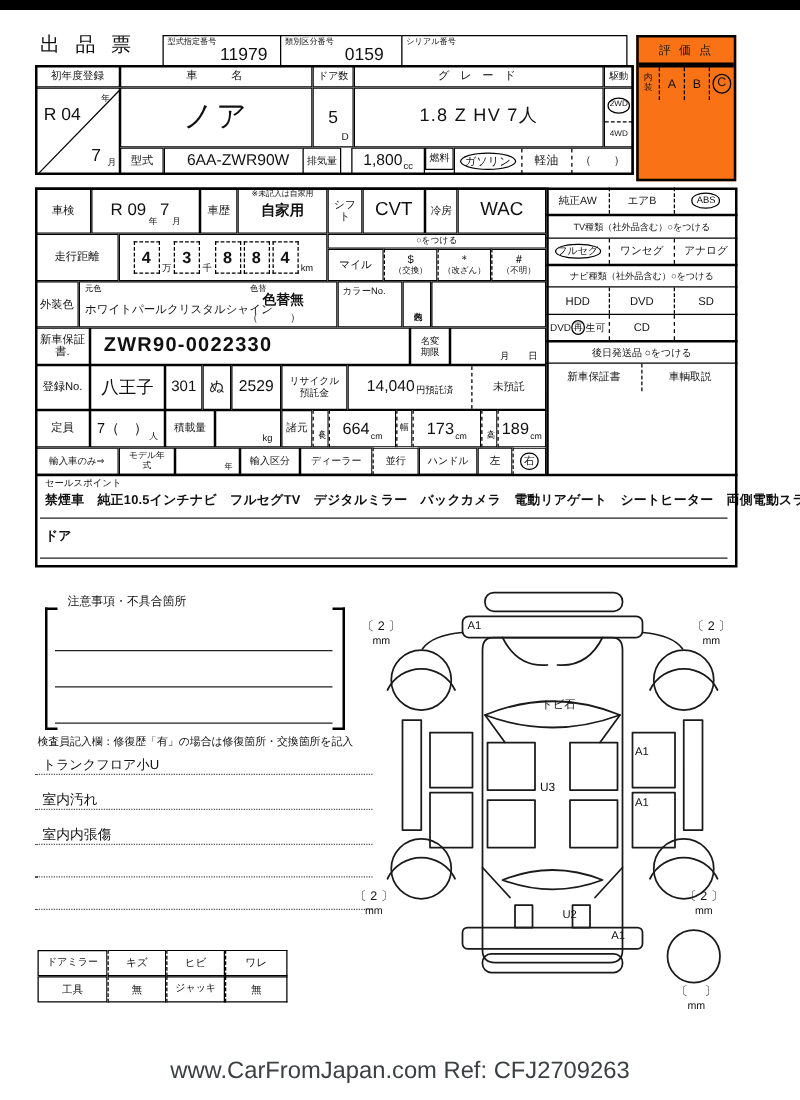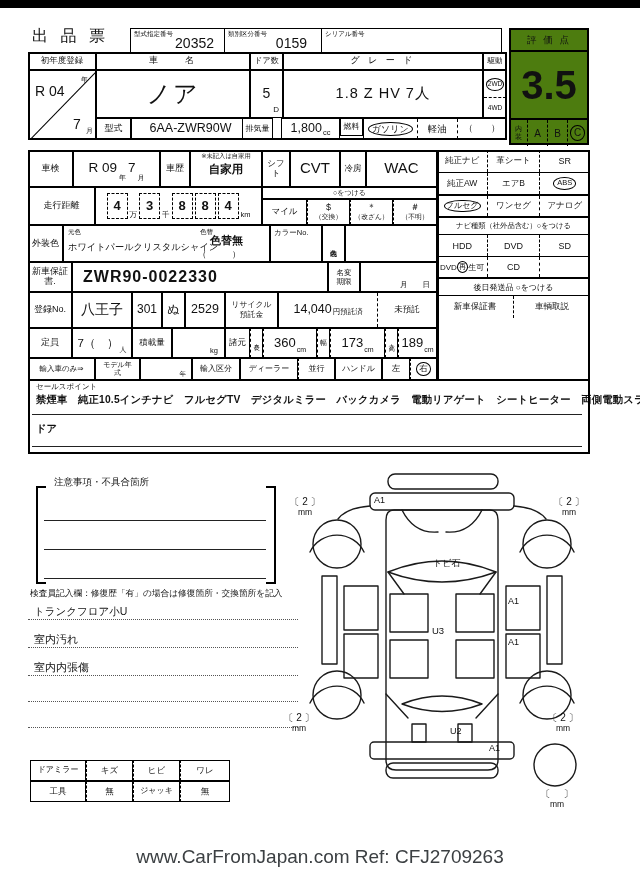--- a/index.html
+++ b/index.html
@@ -27,34 +27,33 @@
 </style>
 </head>
 <body>
 
 <div class="abs" style="left:0;top:6;width:640px;height:8px;background:#000"></div>
 
 <div class="abs" style="left:32px;top:26px;width:100px;height:30px;font-size:16px;font-weight:400;letter-spacing:4px;white-space:nowrap">出 品 票</div>
 
 <div class="cel" style="left:130px;top:28px;width:95px;height:26px">
   <span class="lab" style="left:3px;top:2px;font-size:6.5px">型式指定番号</span>
-  <span class="abs" style="right:10px;bottom:2px;font-size:14px">20352</span>
+  <span class="abs" style="right:10px;bottom:2px;font-size:14px">11979</span>
 </div>
 <div class="cel" style="left:224px;top:28px;width:98px;height:26px">
   <span class="lab" style="left:3px;top:2px;font-size:6.5px">類別区分番号</span>
   <span class="abs" style="right:14px;bottom:2px;font-size:14px">0159</span>
 </div>
 <div class="cel" style="left:321px;top:28px;width:181px;height:26px">
   <span class="lab" style="left:3px;top:2px;font-size:6.5px">シリアル番号</span>
   <span class="abs" style="right:8px;bottom:2px;font-size:12px"></span>
 </div>
 
-<div class="abs" style="left:509px;top:28px;width:80px;height:117px;border:2.5px solid #000;background:#4d7c0f">
+<div class="abs" style="left:509px;top:28px;width:80px;height:117px;border:2.5px solid #000;background:#f97316">
   <div style="height:20px;border-bottom:2px solid #000;display:flex;align-items:center;justify-content:center;font-size:9.5px;letter-spacing:2px">評 価 点</div>
-  <div style="height:66px;display:flex;align-items:center;justify-content:center;font-size:40px;font-weight:600">3.5</div>
   <div style="height:26px;border-top:2px solid #000;display:flex;align-items:stretch">
     <div style="width:16px;border-right:1px dashed #000;display:flex;align-items:center;justify-content:center">
       <span style="font-size:7px;width:8px;line-height:1.1;display:inline-block">内装</span>
     </div>
     <div style="flex:1;border-right:1px dashed #000;display:flex;align-items:center;justify-content:center;font-size:10px">A</div>
     <div style="flex:1;border-right:1px dashed #000;display:flex;align-items:center;justify-content:center;font-size:10px">B</div>
     <div style="flex:1;display:flex;align-items:center;justify-content:center">
       <span class="circ" style="font-size:10px">C</span>
     </div>
   </div>
@@ -195,21 +194,21 @@
 </div>
 <div class="cel" style="left:132px;top:328px;width:40px;height:30px;font-size:8.5px">積載量</div>
 <div class="cel" style="left:172px;top:328px;width:53px;height:30px">
   <span class="lab" style="right:6px;bottom:3px;font-size:7.5px">kg</span>
 </div>
 <div class="cel" style="left:225px;top:328px;width:25px;height:30px;font-size:8.5px">諸元</div>
 <div class="cel" style="left:250px;top:328px;width:13px;height:30px;border-left-style:dashed">
   <span class="vstack" style="font-size:6.5px">長さ</span>
 </div>
 <div class="cel" style="left:263px;top:328px;width:54px;height:30px;gap:1px;border-left-style:dashed">
-  <span style="font-size:13px">360</span>
+  <span style="font-size:13px">664</span>
   <span style="font-size:7px;align-self:flex-end;padding-bottom:3px">cm</span>
 </div>
 <div class="cel" style="left:317px;top:328px;width:13px;height:30px;font-size:7px;border-left-style:dashed">幅</div>
 <div class="cel" style="left:330px;top:328px;width:55px;height:30px;gap:1px;border-left-style:dashed">
   <span style="font-size:13px">173</span>
   <span style="font-size:7px;align-self:flex-end;padding-bottom:3px">cm</span>
 </div>
 <div class="cel" style="left:385px;top:328px;width:13px;height:30px;border-left-style:dashed">
   <span class="vstack" style="font-size:6.5px">高さ</span>
 </div>
@@ -235,32 +234,30 @@
 </div>
 
 <div class="hl" style="left:28px;top:379px;width:562px"></div>
 <span class="lab" style="left:36px;top:383px;font-size:7.5px">セールスポイント</span>
 <div class="abs" style="left:36px;top:393px;width:546px;font-size:10.3px;font-weight:600;white-space:nowrap;letter-spacing:0.2px">禁煙車　純正10.5インチナビ　フルセグTV　デジタルミラー　バックカメラ　電動リアゲート　シートヒーター　両側電動スライ</div>
 <div class="thinline" style="left:32px;top:414px;width:550px"></div>
 <div class="abs" style="left:36px;top:422px;width:546px;font-size:10.3px;font-weight:600;white-space:nowrap">ドア</div>
 <div class="thinline" style="left:32px;top:446px;width:550px"></div>
 
 <div class="abs" style="left:437px;top:150px;width:153px;background:#fff">
-  <div class="eqrow" style="height:23px;font-size:8.5px">
-    <div>純正ナビ</div>
-    <div>革シート</div>
-    <div style="font-size:9px">SR</div>
-  </div>
   <div class="eqrow" style="height:23px;font-size:8.5px;border-bottom-width:2px">
     <div>純正AW</div>
     <div>エアB</div>
     <div>
         <span class="circ" style="font-size:7.5px">ABS</span>
       </div>
   </div>
+  <div class="eqrow" style="height:18px">
+      <div style="font-size:7.3px">TV種類（社外品含む）○をつける</div>
+    </div>
   <div class="eqrow" style="height:22px;font-size:8.5px;border-bottom-width:2px">
     <div>
         <span class="circ" style="font-size:8px;padding:0 1px">フルセグ</span>
       </div>
     <div>ワンセグ</div>
     <div>アナログ</div>
   </div>
   <div class="eqrow" style="height:17px">
       <div style="font-size:7.3px">ナビ種類（社外品含む）○をつける</div>
     </div>

